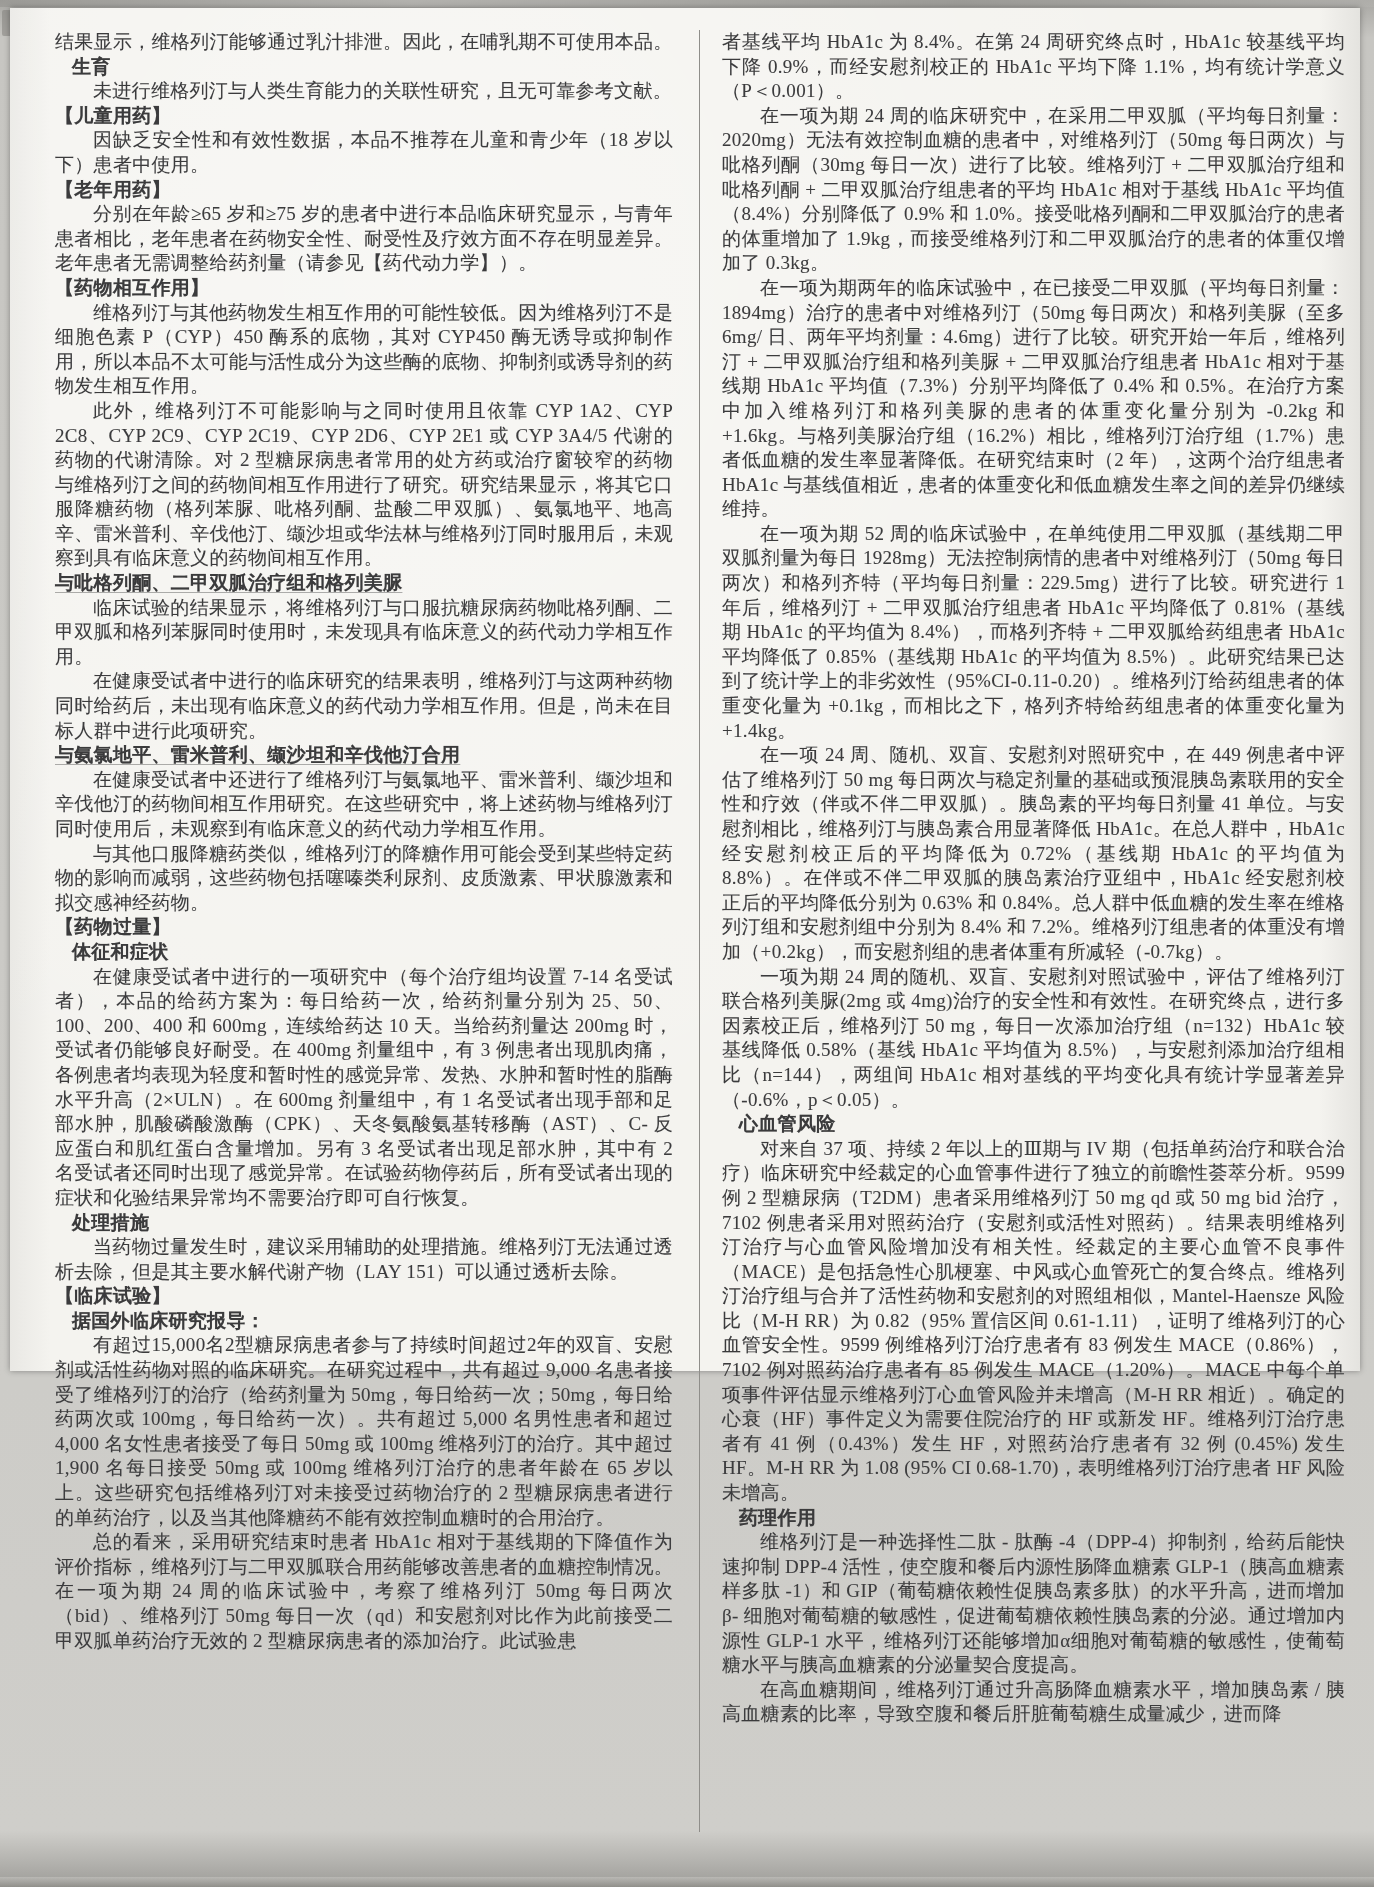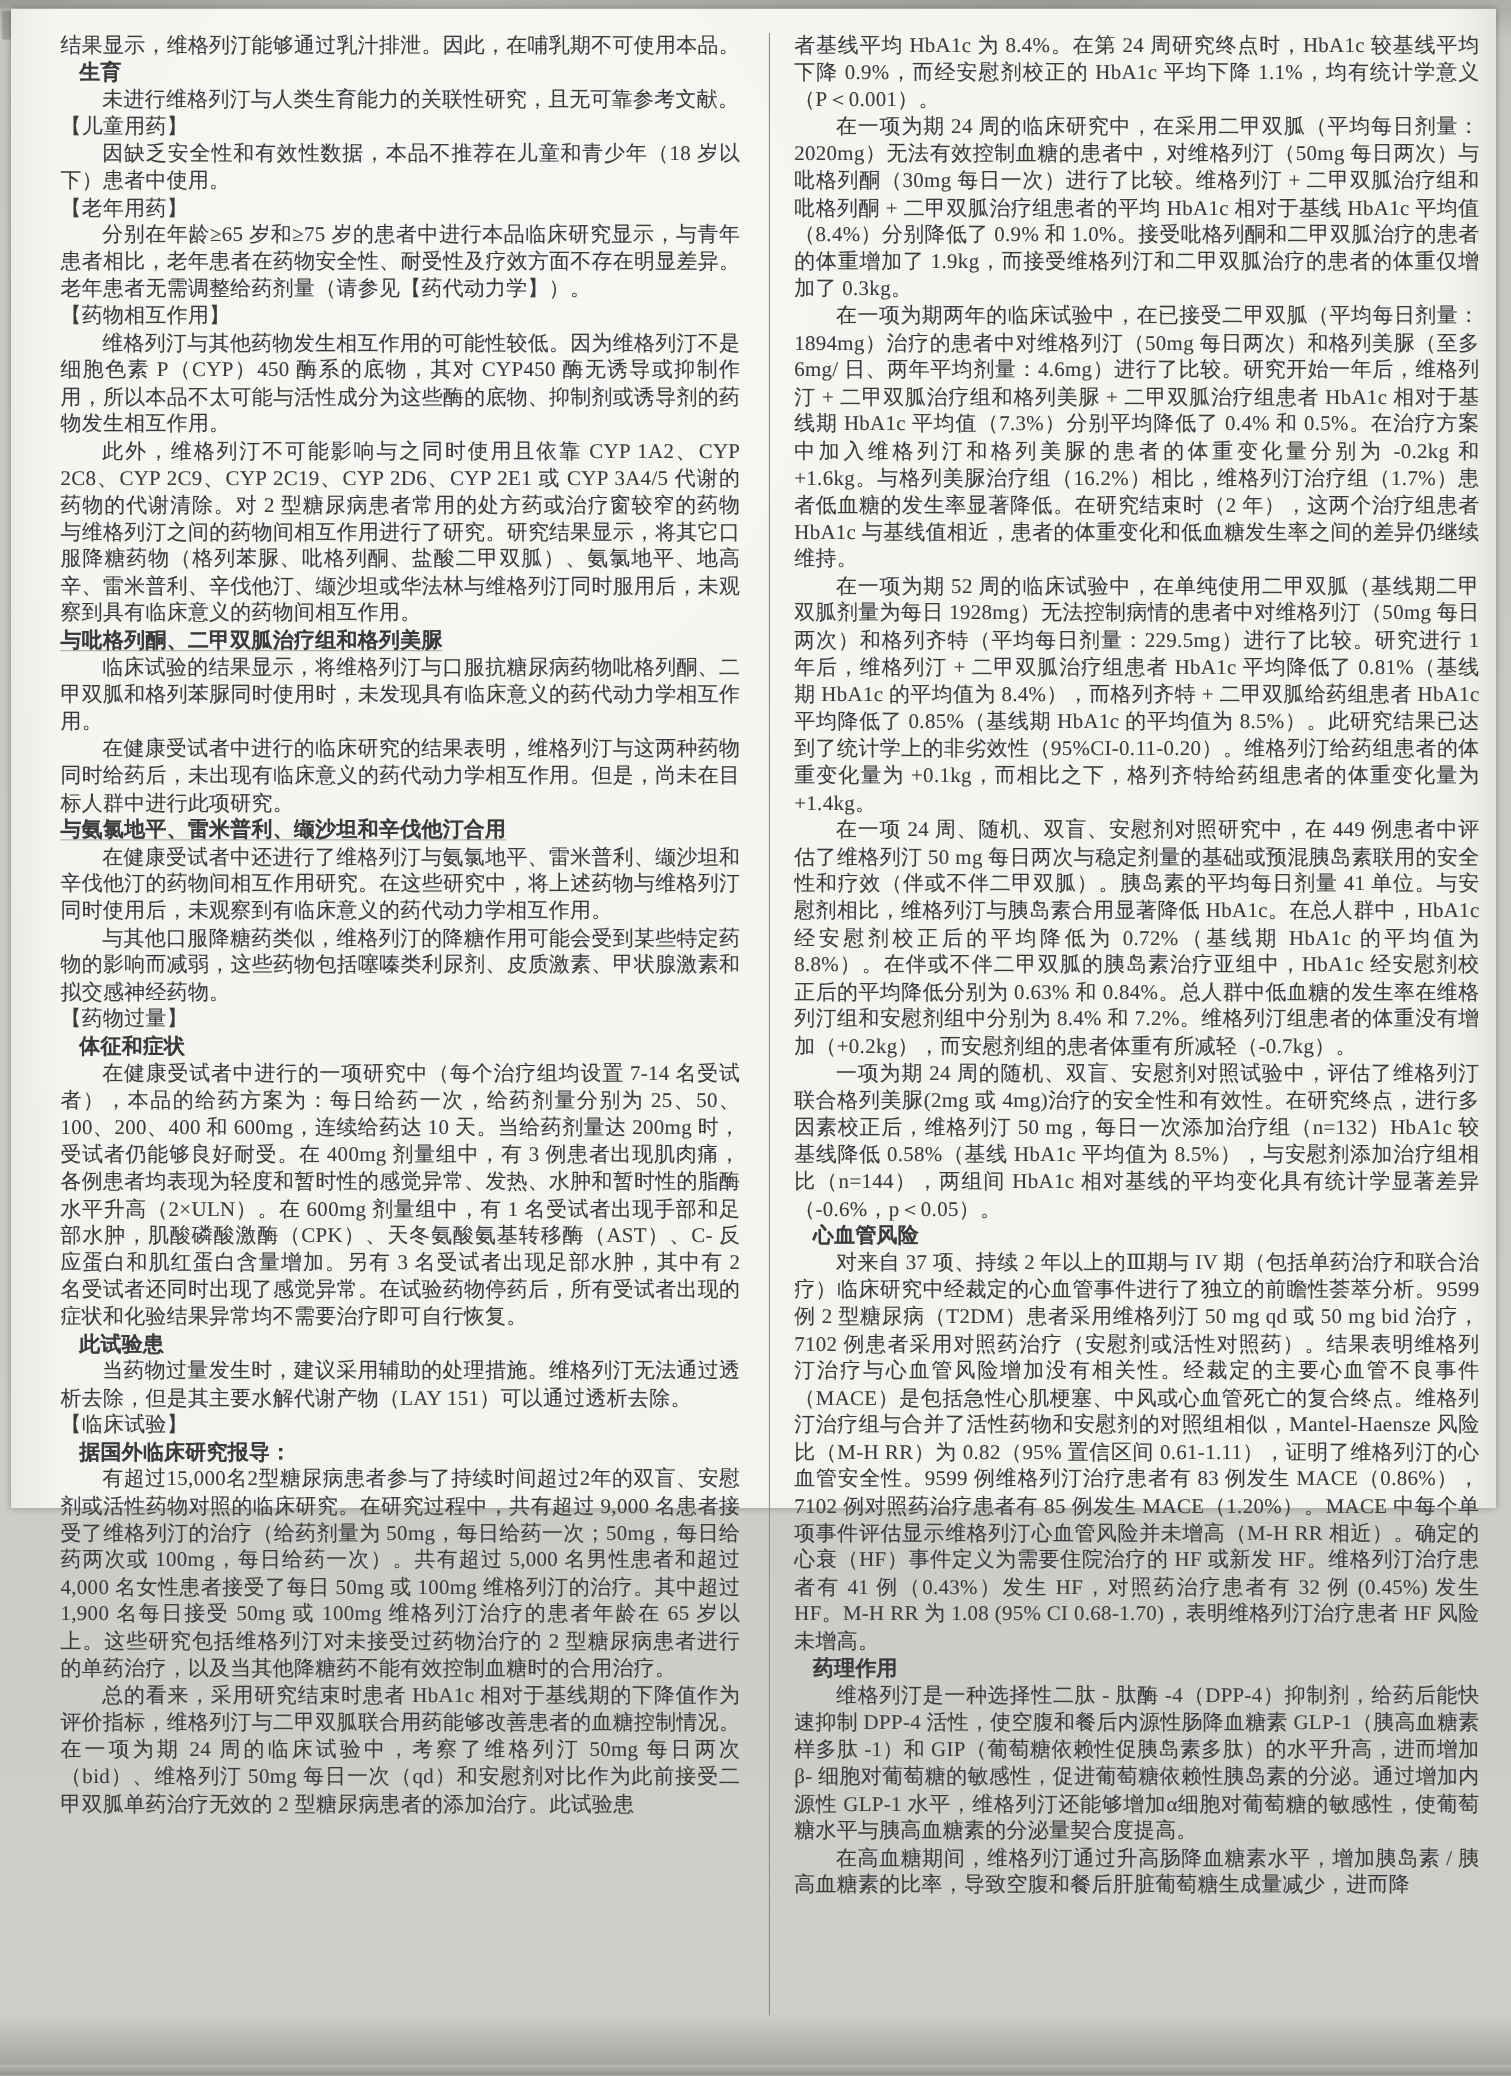--- a/index.html
+++ b/index.html
@@ -31,21 +31,21 @@
     -webkit-text-stroke:.2px rgba(59,59,61,.4);
   }
   .col.right{width:625px;}
   .divider{
     width:1px;background:#8f8e8a;
     margin:0 22px 0 26px;
     height:1802px;
   }
   .p{text-indent:2em;}
   .p0{text-indent:0;}
-  .h1{font-weight:normal;text-indent:0;}
+  .h1{font-weight:bold;text-indent:0;}
   .h2{font-weight:bold;text-indent:0;margin-left:17px;}
   .h2u{font-weight:bold;text-indent:0;text-decoration:underline;text-underline-offset:3px;}
   
   .edge-smudge-top{position:absolute;left:0;top:0;width:100%;height:7px;background:linear-gradient(90deg,#8f8e8a,#bdbcb8 30%,#8f8e8a 70%,#b5b4b0);opacity:.5;}
   .edge-smudge-bottom{position:absolute;left:0;bottom:0;width:100%;height:10px;background:linear-gradient(0deg,#85847f,#c9c8c4);opacity:.55;}
   .corner-mark{position:absolute;left:2px;top:10px;width:14px;height:26px;background:#7d7c78;opacity:.5;border-radius:2px;}
 </style>
 </head>
 <body>
 
@@ -67,21 +67,21 @@
         <div class="p">此外，维格列汀不可能影响与之同时使用且依靠 CYP 1A2、CYP 2C8、CYP 2C9、CYP 2C19、CYP 2D6、CYP 2E1 或 CYP 3A4/5 代谢的药物的代谢清除。对 2 型糖尿病患者常用的处方药或治疗窗较窄的药物与维格列汀之间的药物间相互作用进行了研究。研究结果显示，将其它口服降糖药物（格列苯脲、吡格列酮、盐酸二甲双胍）、氨氯地平、地高辛、雷米普利、辛伐他汀、缬沙坦或华法林与维格列汀同时服用后，未观察到具有临床意义的药物间相互作用。</div>
         <div class="h2u">与吡格列酮、二甲双胍治疗组和格列美脲</div>
         <div class="p">临床试验的结果显示，将维格列汀与口服抗糖尿病药物吡格列酮、二甲双胍和格列苯脲同时使用时，未发现具有临床意义的药代动力学相互作用。</div>
         <div class="p">在健康受试者中进行的临床研究的结果表明，维格列汀与这两种药物同时给药后，未出现有临床意义的药代动力学相互作用。但是，尚未在目标人群中进行此项研究。</div>
         <div class="h2u">与氨氯地平、雷米普利、缬沙坦和辛伐他汀合用</div>
         <div class="p">在健康受试者中还进行了维格列汀与氨氯地平、雷米普利、缬沙坦和辛伐他汀的药物间相互作用研究。在这些研究中，将上述药物与维格列汀同时使用后，未观察到有临床意义的药代动力学相互作用。</div>
         <div class="p">与其他口服降糖药类似，维格列汀的降糖作用可能会受到某些特定药物的影响而减弱，这些药物包括噻嗪类利尿剂、皮质激素、甲状腺激素和拟交感神经药物。</div>
         <div class="h1">【药物过量】</div>
         <div class="h2">体征和症状</div>
         <div class="p">在健康受试者中进行的一项研究中（每个治疗组均设置 7-14 名受试者），本品的给药方案为：每日给药一次，给药剂量分别为 25、50、100、200、400 和 600mg，连续给药达 10 天。当给药剂量达 200mg 时，受试者仍能够良好耐受。在 400mg 剂量组中，有 3 例患者出现肌肉痛，各例患者均表现为轻度和暂时性的感觉异常、发热、水肿和暂时性的脂酶水平升高（2×ULN）。在 600mg 剂量组中，有 1 名受试者出现手部和足部水肿，肌酸磷酸激酶（CPK）、天冬氨酸氨基转移酶（AST）、C- 反应蛋白和肌红蛋白含量增加。另有 3 名受试者出现足部水肿，其中有 2 名受试者还同时出现了感觉异常。在试验药物停药后，所有受试者出现的症状和化验结果异常均不需要治疗即可自行恢复。</div>
-        <div class="h2">此试验患</div>
+        <div class="h2">处理措施</div>
         <div class="p">当药物过量发生时，建议采用辅助的处理措施。维格列汀无法通过透析去除，但是其主要水解代谢产物（LAY 151）可以通过透析去除。</div>
         <div class="h1">【临床试验】</div>
         <div class="h2">据国外临床研究报导：</div>
         <div class="p">有超过15,000名2型糖尿病患者参与了持续时间超过2年的双盲、安慰剂或活性药物对照的临床研究。在研究过程中，共有超过 9,000 名患者接受了维格列汀的治疗（给药剂量为 50mg，每日给药一次；50mg，每日给药两次或 100mg，每日给药一次）。共有超过 5,000 名男性患者和超过 4,000 名女性患者接受了每日 50mg 或 100mg 维格列汀的治疗。其中超过 1,900 名每日接受 50mg 或 100mg 维格列汀治疗的患者年龄在 65 岁以上。这些研究包括维格列汀对未接受过药物治疗的 2 型糖尿病患者进行的单药治疗，以及当其他降糖药不能有效控制血糖时的合用治疗。</div>
         <div class="p">总的看来，采用研究结束时患者 HbA1c 相对于基线期的下降值作为评价指标，维格列汀与二甲双胍联合用药能够改善患者的血糖控制情况。在一项为期 24 周的临床试验中，考察了维格列汀 50mg 每日两次（bid）、维格列汀 50mg 每日一次（qd）和安慰剂对比作为此前接受二甲双胍单药治疗无效的 2 型糖尿病患者的添加治疗。此试验患</div>
       </div>
     <div class="divider"></div>
     <div class="col right" id="col-right">
         <div class="p0">者基线平均 HbA1c 为 8.4%。在第 24 周研究终点时，HbA1c 较基线平均下降 0.9%，而经安慰剂校正的 HbA1c 平均下降 1.1%，均有统计学意义（P＜0.001）。</div>
         <div class="p">在一项为期 24 周的临床研究中，在采用二甲双胍（平均每日剂量：2020mg）无法有效控制血糖的患者中，对维格列汀（50mg 每日两次）与吡格列酮（30mg 每日一次）进行了比较。维格列汀 + 二甲双胍治疗组和吡格列酮 + 二甲双胍治疗组患者的平均 HbA1c 相对于基线 HbA1c 平均值（8.4%）分别降低了 0.9% 和 1.0%。接受吡格列酮和二甲双胍治疗的患者的体重增加了 1.9kg，而接受维格列汀和二甲双胍治疗的患者的体重仅增加了 0.3kg。</div>

